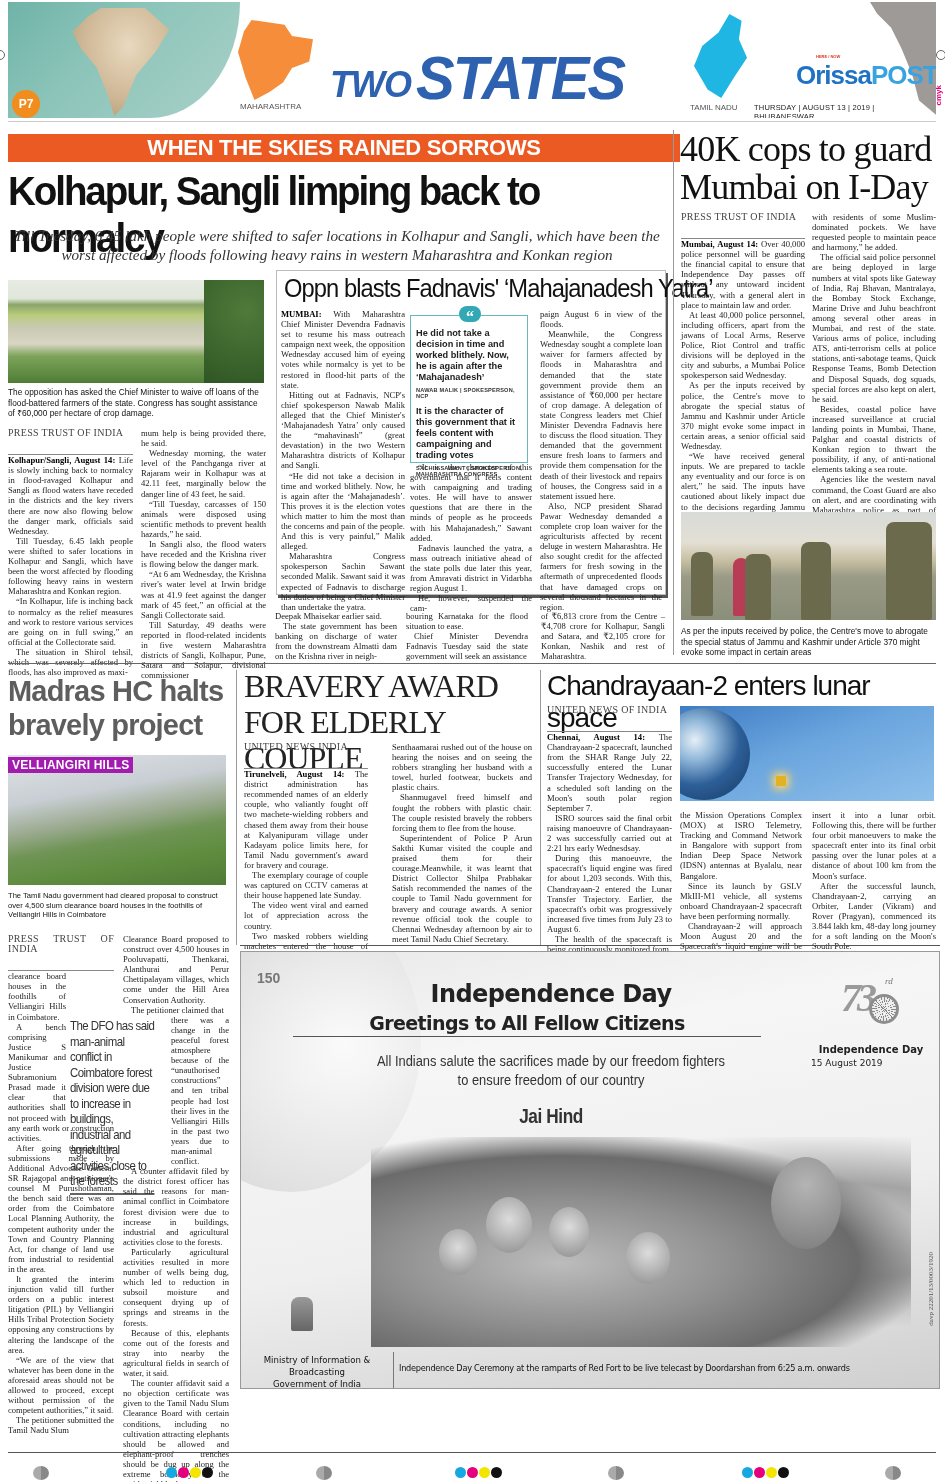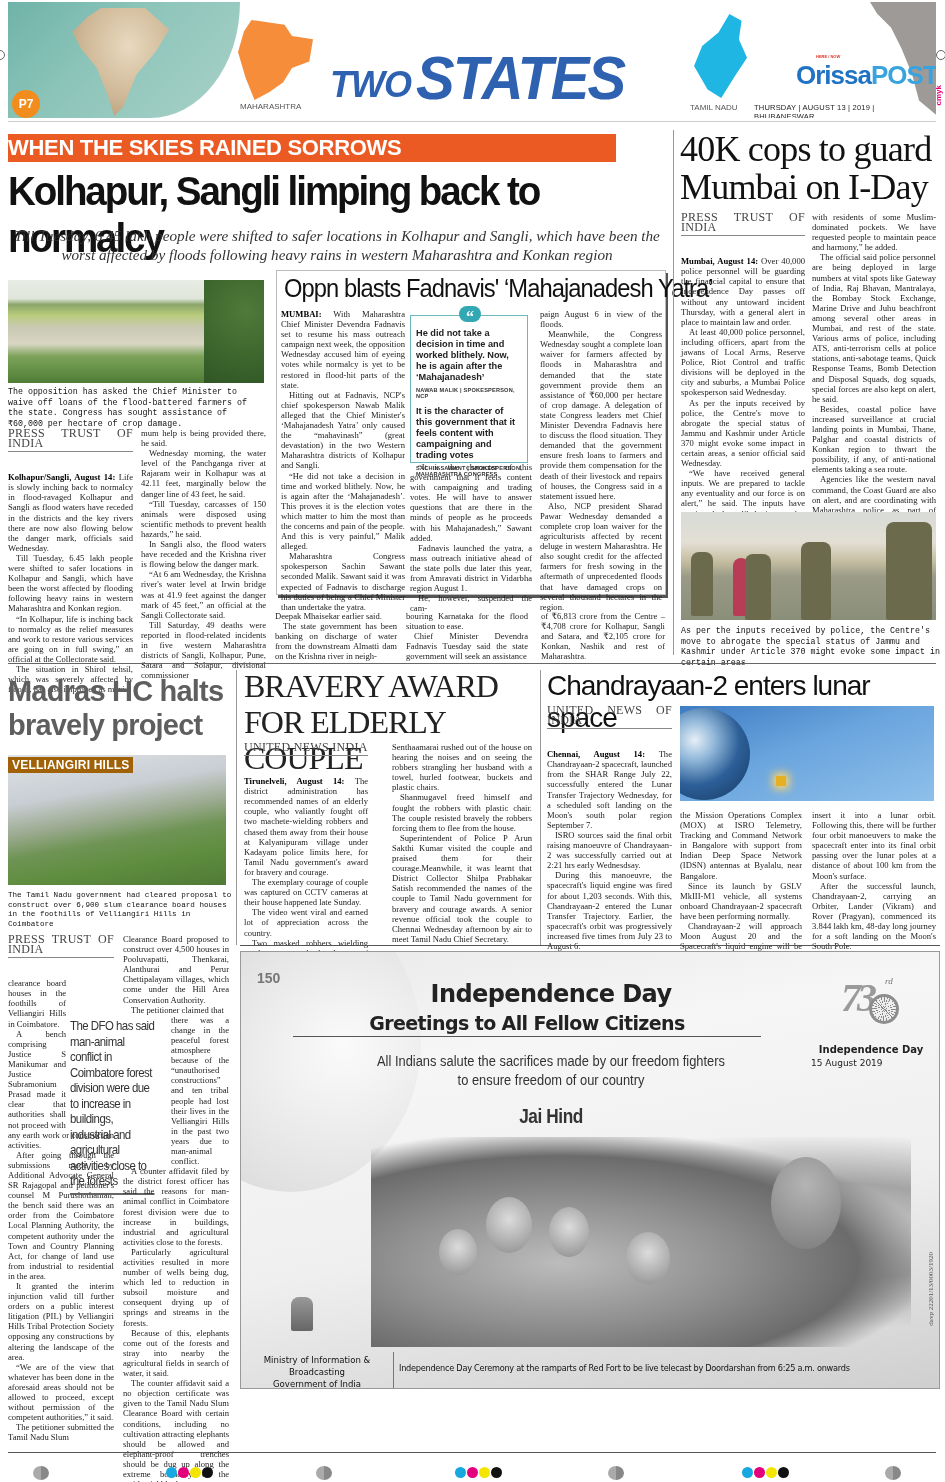--- a/index.html
+++ b/index.html
@@ -3,64 +3,64 @@
 <meta charset="utf-8">
 <style>
 *{box-sizing:border-box;margin:0;padding:0}
 html,body{width:945px;height:1482px;background:#fff;overflow:hidden}
 body{position:relative;font-family:"Liberation Serif","DejaVu Serif",serif;color:#1a1a1a}
 .abs{position:absolute}
 .col{position:absolute;font-size:8.6px;line-height:10.1px;text-align:justify;hyphens:auto;color:#222}
 .col p{text-indent:8px}
 .col p.first{text-indent:0}
 .dl{font-weight:bold;color:#000}
-.agency{font-size:12px;letter-spacing:.3px;color:#444;border-bottom:1px solid #888;padding-bottom:3px;margin-bottom:20px;text-transform:uppercase}
-.cap{font-family:Liberation Mono, monospace;font-size:8.3px;line-height:10.5px;color:#111}
+.agency{font-size:10px;letter-spacing:.3px;color:#444;border-bottom:1px solid #888;padding-bottom:16px;margin-bottom:0;text-transform:uppercase}
+.cap{font-family:Liberation Sans, sans-serif;font-size:8.3px;line-height:10.5px;color:#111}
 .photo{position:absolute;overflow:hidden}
 
 #banner{left:8px;top:2px;width:928px;height:116px;background:#fff;overflow:hidden}
 #map-left{left:0;top:0;width:232px;height:116px;background:linear-gradient(135deg,#6fb3a8 0%,#8cc4b9 40%,#a9d1c8 100%);border-radius:0 0 90px 0/0 0 116px 0}
 #india-shape{left:60px;top:6px;width:110px;height:108px;background:radial-gradient(ellipse at 55% 35%,#e9d9bf 0%,#cdb694 55%,#a68c66 100%);clip-path:polygon(30% 0,70% 0,92% 20%,80% 40%,62% 62%,50% 92%,42% 100%,36% 80%,26% 55%,12% 38%,4% 22%,18% 8%)}
 #p7{left:4px;top:88px;width:28px;height:28px;border-radius:50%;background:#f28c1c;color:#fff;font:bold 12px "Liberation Sans",sans-serif;display:flex;align-items:center;justify-content:center}
 #mh-shape{left:230px;top:18px;width:75px;height:80px;background:#f58d3b;clip-path:polygon(18% 0,62% 6%,72% 20%,100% 24%,95% 52%,72% 60%,60% 78%,42% 90%,22% 100%,10% 72%,0 40%,8% 14%)}
 #mh-label{left:232px;top:100px;font:8px "Liberation Sans",sans-serif;color:#555}
 #title-two{left:322px;top:62px;font:italic 900 36px "Liberation Sans",sans-serif;color:#2e62b0;letter-spacing:-1px}
 #title-states{left:408px;top:42px;font:italic 900 58px "Liberation Sans",sans-serif;color:#2e62b0;letter-spacing:-2px;transform:scaleY(1.05)}
 #tn-shape{left:686px;top:12px;width:68px;height:84px;background:#1fb6e4;clip-path:polygon(52% 0,70% 8%,66% 30%,78% 52%,60% 74%,40% 100%,20% 90%,0 62%,12% 38%,36% 22%)}
 #tn-label{left:682px;top:101px;font:8px "Liberation Sans",sans-serif;color:#555}
 #gray-edge{left:862px;top:0;width:70px;height:116px;background:#9d9a97;clip-path:polygon(0 0,100% 0,100% 100%,70% 85%,60% 62%,45% 40%,30% 22%,10% 10%)}
 #logo-sup{left:808px;top:52px;font:bold 4px "Liberation Sans",sans-serif;color:#d32;}
 #logo{left:788px;top:58px;font:900 26px "Liberation Sans",sans-serif;color:#1f72c4;letter-spacing:-1px}
 #logo .post{color:#39a3e0;font-weight:700}
 #dateline{left:746px;top:101px;font:7.5px "Liberation Sans",sans-serif;color:#222;letter-spacing:.2px}
 #cmyk-side{left:934px;top:85px;font:bold 8px "Liberation Sans",sans-serif;writing-mode:vertical-rl;transform:rotate(180deg);color:#e4007c}
 .regmark{position:absolute;width:10px;height:10px;border:1px solid #666;border-radius:50%}
 
-#kicker{left:8px;top:134px;width:608px;height:28px;background:#ec5a23;color:#fff;font:bold 22px "Liberation Sans",sans-serif;line-height:28px;letter-spacing:-.3px}
+#kicker{left:8px;top:134px;width:672px;height:28px;background:#ec5a23;color:#fff;font:bold 22px "Liberation Sans",sans-serif;text-align:center;line-height:28px;letter-spacing:-.3px}
 #flood-head{left:8px;top:168px;width:660px;font:bold 41px "Liberation Sans","DejaVu Sans",sans-serif;letter-spacing:-2.2px;color:#111;transform:scaleX(.94);transform-origin:left}
 #flood-deck{left:12px;top:226px;width:650px;font:italic 15.2px "Liberation Serif",serif;line-height:19px;text-align:center;color:#333}
 #flood-photo{left:8px;top:280px;width:256px;height:103px;background:linear-gradient(180deg,#e8ece4 0%,#dfe6da 18%,#8aa56a 24%,#b9cc7c 34%,#c9c9b3 46%,#d9d6c4 62%,#7da35a 74%,#4f7d35 100%)}
 #flood-photo .tree{position:absolute;right:0;top:0;width:60px;height:103px;background:radial-gradient(circle at 70% 30%,#4f7a3a,#2f5624)}
 #flood-cap{left:8px;top:387px;width:258px}
 
 #opp-box{left:276px;top:270px;width:390px;height:325px;border:1px solid #bbb;box-shadow:2px 3px 0 #555}
 #opp-head{left:284px;top:274px;font:25.5px "Liberation Sans","DejaVu Sans",sans-serif;letter-spacing:-1px;color:#111;transform:scaleX(.93);transform-origin:left}
 #quote-box{left:410px;top:315px;width:118px;height:148px;border:1px solid #6bb7be;padding:12px 5px 4px}
 #quote-icon{left:459px;top:306px;width:22px;height:16px;background:#31a8b3;border-radius:8px;color:#fff;font:bold 16px "Liberation Serif",serif;text-align:center;line-height:22px}
 .q1{font:bold 9.2px "Liberation Sans",sans-serif;line-height:11px;color:#222}
 .qa{font:bold 5.6px "Liberation Sans",sans-serif;color:#333;margin:4px 0 7px;letter-spacing:.2px}
 
 #cops-head{left:680px;top:130px;width:262px;font:36px "Liberation Serif","DejaVu Serif",serif;line-height:38px;letter-spacing:-.8px;color:#111}
 #cops-photo{left:681px;top:512px;width:255px;height:108px;background:linear-gradient(180deg,#d8dbd8 0%,#e3dfd4 28%,#c7bfa3 45%,#9a9a86 60%,#8a8f7a 100%)}
 #cops-cap{left:681px;top:626px;width:260px}
 .soldier{position:absolute;background:#6c6a4c;border-radius:8px 8px 2px 2px}
 
 #madras-head{left:8px;top:674px;width:226px;font:bold 29px "Liberation Sans","DejaVu Sans",sans-serif;line-height:34px;color:#5e5e5e;letter-spacing:-.8px}
 #vhills-photo{left:8px;top:755px;width:218px;height:130px;background:linear-gradient(170deg,#dfe3e6 0%,#c9ced4 30%,#9cab91 48%,#6f9455 62%,#5f8d3f 78%,#4f7a36 100%)}
-#vhills-tag{left:8px;top:757px;padding:1px 4px;background:#a16207;color:#fff;font:bold 12px "Liberation Sans",sans-serif;letter-spacing:.2px}
+#vhills-tag{left:8px;top:757px;padding:1px 4px;background:#a21caf;color:#fff;font:bold 12px "Liberation Sans",sans-serif;letter-spacing:.2px}
 #vhills-cap{left:8px;top:891px;width:226px;font-size:7.6px;line-height:9.5px}
 #dfo-pull{left:70px;top:1018px;width:96px;font:13px "Liberation Sans","DejaVu Sans",sans-serif;line-height:15.5px;color:#333;letter-spacing:-.6px;border-bottom:2px solid #666;padding-bottom:4px;transform:scaleX(.88);transform-origin:left}
 
 #brave-head{left:244px;top:668px;width:290px;font:32px "Liberation Serif","DejaVu Serif",serif;line-height:36px;letter-spacing:-1px;color:#222}
 
 #chandra-head{left:547px;top:670px;width:392px;font:28px "Liberation Sans","DejaVu Sans",sans-serif;letter-spacing:-1px;color:#111}
 #chandra-photo{left:680px;top:706px;width:254px;height:95px;background:linear-gradient(160deg,#3e7cc4 0%,#6aa5de 45%,#8fc0ea 100%)}
 #earth{position:absolute;left:-22px;top:2px;width:92px;height:92px;border-radius:50%;background:radial-gradient(circle at 40% 35%,#e6eff7 0%,#8fb6d8 25%,#2d5f98 55%,#143861 100%)}
 #craft{position:absolute;left:96px;top:70px;width:10px;height:10px;background:#e5b124;box-shadow:0 0 8px 3px #ffd66b}
 
@@ -197,21 +197,21 @@
   <div class="soldier" style="left:120px;top:30px;width:30px;height:78px"></div>
   <div class="soldier" style="left:205px;top:10px;width:46px;height:98px"></div>
 </div>
 <div id="cops-cap" class="abs cap">As per the inputs received by police, the Centre's move to abrogate the special status of Jammu and Kashmir under Article 370 might evoke some impact in certain areas</div>
 
 <div class="hrule" style="left:8px;top:663px;width:928px;background:#666"></div>
 
 <div id="madras-head" class="abs">Madras HC halts bravely project</div>
 <div id="vhills-photo" class="photo"></div>
 <div id="vhills-tag" class="abs">VELLIANGIRI HILLS</div>
-<div id="vhills-cap" class="abs cap">The Tamil Nadu government had cleared proposal to construct over 6,900 slum clearance board houses in the foothills of Velliangiri Hills in Coimbatore</div>
+<div id="vhills-cap" class="abs cap">The Tamil Nadu government had cleared proposal to construct over 4,500 slum clearance board houses in the foothills of Velliangiri Hills in Coimbatore</div>
 
 <div class="col" style="left:8px;top:934px;width:106px">
   <div class="agency">PRESS TRUST OF INDIA</div>
   <div style="width:58px">
     <p class="first">clearance board houses in the foothills of Velliangiri Hills in Coimbatore.</p>
     <p>A bench comprising Justice S Manikumar and Justice Subramonium Prasad made it clear that authorities shall not proceed with</p>
   </div>
   <p class="first">any earth work or construction activities.</p>
   <p>After going through the submissions made by Additional Advocate General SR Rajagopal and petitioner's counsel M Purushothaman, the bench said there was an order from the Coimbatore Local Planning Authority, the competent authority under the Town and Country Planning Act, for change of land use from industrial to residential in the area.</p>
   <p>It granted the interim injunction valid till further orders on a public interest litigation (PIL) by Velliangiri Hills Tribal Protection Society opposing any constructions by altering the landscape of the area.</p>

